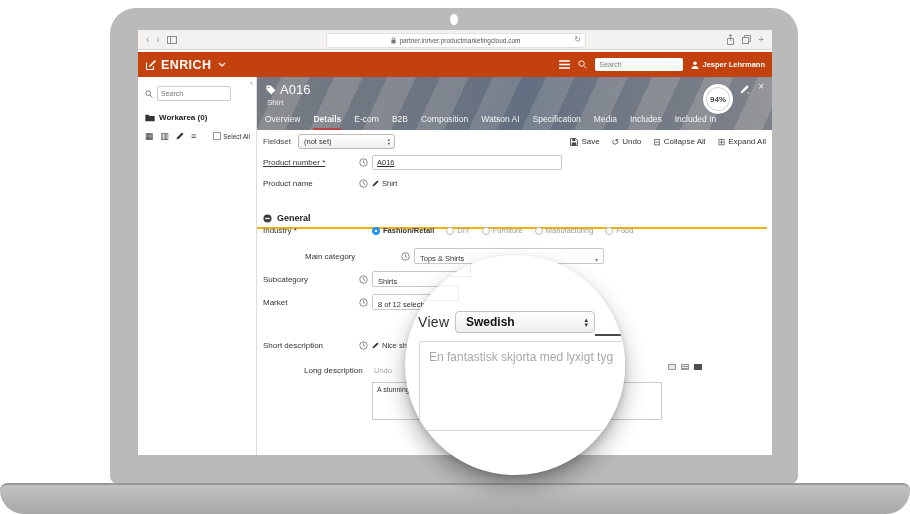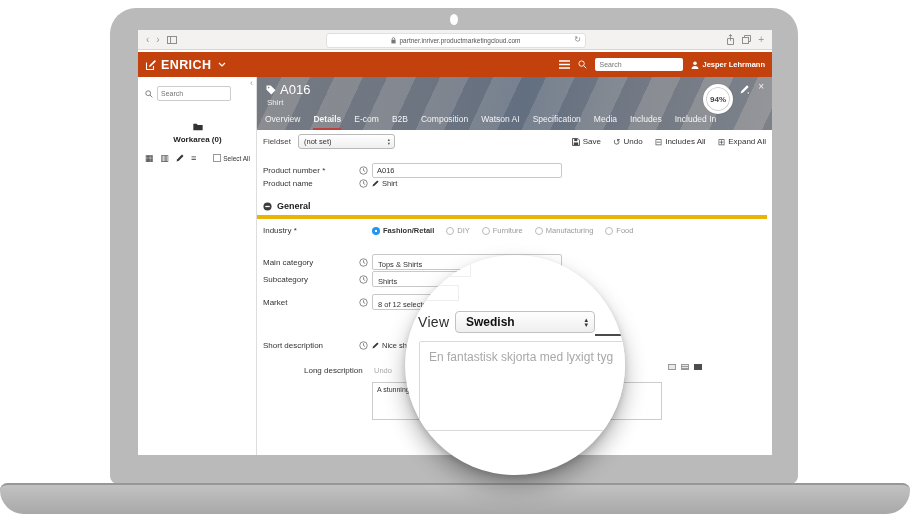--- a/index.html
+++ b/index.html
@@ -26,21 +26,21 @@
   .appbar-search{width:80px;height:13px;border:none;border-radius:2px;font-size:7px;padding:0 4px;background:#fff;color:#333;}
   .user{display:flex;gap:3px;font-size:7.5px;align-items:center;font-weight:bold;}
 
   .workspace{display:flex;height:378px;}
 
   
   .sidebar{width:119px;border-right:1px solid #ddd;position:relative;padding:6px 6px 0 7px;box-sizing:border-box;background:#fff;}
   .collapse{position:absolute;top:1px;right:3px;color:#999;font-size:9px;}
   .s-search{display:flex;align-items:center;gap:4px;margin-top:3px;color:#666;}
   .s-search input{width:66px;height:13px;border:1px solid #ccc;border-radius:2px;font-size:7px;padding:0 3px;color:#333;}
-  .s-work{display:flex;gap:4px;margin-top:22px;font-size:8px;color:#222;align-items:center;font-weight:bold;flex-direction:column;}
+  .s-work{display:flex;gap:4px;margin-top:12px;font-size:8px;color:#222;align-items:center;font-weight:bold;}
   .s-tools{display:flex;align-items:center;margin-top:9px;font-size:9px;color:#333;gap:7px;}
   .s-selectall{margin-left:auto;display:flex;gap:2px;align-items:center;font-size:6.5px;color:#333;}
   .cbx{width:6px;height:6px;border:1px solid #999;background:#fff;}
 
   
   .main{flex:1;position:relative;background:#fff;}
 
   .banner{position:absolute;left:0;top:0;right:0;height:53px;color:#fff;overflow:hidden;
     background:linear-gradient(100deg,#85878b 0%,#7d828a 28%,#6f7a89 52%,#82868d 74%,#8e9094 100%);}
   .banner::before{content:"";position:absolute;inset:0;
@@ -63,21 +63,21 @@
 
   .frow{position:absolute;left:6px;right:6px;display:flex;align-items:center;font-size:8px;color:#333;}
   .frow .lbl{width:96px;flex:none;}
   .frow .hist{width:13px;flex:none;color:#666;display:flex;align-items:center;}
   .text-input{width:180px;height:13px;border:1px solid #c9c9c9;border-radius:2px;font-size:7.5px;padding:0 4px;color:#333;}
   .sel{width:178px;height:14px;border:1px solid #c9c9c9;border-radius:2px;font-size:7.5px;display:flex;align-items:flex-end;padding:0 5px;color:#333;justify-content:space-between;background:#fff;}
   .sel .caret{color:#888;font-size:6px;}
   .pval{display:flex;gap:3px;align-items:center;font-size:7.5px;color:#333;}
   .pval .pi{color:#333;display:flex;}
 
-  .section{position:absolute;left:0;right:5px;display:flex;align-items:center;gap:5px;font-size:9px;font-weight:bold;color:#222;border-bottom:4px solid #eab308;padding:0 0 4px 6px;}
+  .section{position:absolute;left:0;right:5px;display:flex;align-items:center;gap:5px;font-size:9px;font-weight:bold;color:#222;border-bottom:2px solid #eab308;padding:0 0 4px 6px;margin-top:12px;}
 
   .radio-group{display:flex;gap:12px;font-size:7.5px;}
   .radio{display:flex;gap:3px;align-items:center;color:#9a9a9a;}
   .radio.selected{color:#333;font-weight:bold;}
   .rdot{width:8px;height:8px;border:1px solid #bbb;border-radius:50%;background:#fff;box-sizing:border-box;flex:none;}
   .radio.selected .rdot{border:none;background:radial-gradient(circle,#fff 0 1.4px,#2196f3 1.5px);}
 
   .undo-link{color:#aaa;font-size:7.5px;margin-left:8px;}
   .edit-label{font-weight:bold;font-size:8px;color:#222;margin-left:27px;}
   .lang-chip{margin-left:5px;border:1px solid #ccc;border-radius:2px;font-size:7.5px;padding:1px 7px 1px 4px;color:#444;background:#f7f7f7;}
@@ -279,30 +279,30 @@
                   </svg>
               </span>
               <span>Save</span>
             </span>
             <span class="action">
               <span class="g">↺</span>
               <span>Undo</span>
             </span>
             <span class="action">
               <span class="g">⊟</span>
-              <span>Includes All</span>
+              <span>Collapse All</span>
             </span>
             <span class="action">
               <span class="g">⊞</span>
               <span>Expand All</span>
             </span>
           </div>
         </div>
 
-        <div class="frow" style="top:86px;">
+        <div class="frow" style="top:78px;text-decoration:underline;">
           <span class="lbl">Product number *</span>
           <span class="hist">
             <svg width="9" height="9" viewBox="0 0 12 12">
                 <circle cx="6" cy="6" r="5" fill="none" stroke="#666"></circle>
                 <path d="M6 3v3l2.2 1.4" stroke="#666" fill="none"></path>
               </svg>
           </span>
           <input class="text-input" value="A016" style="">
         </div>
 
@@ -354,21 +354,21 @@
               <span class="rdot"></span>
               <span>Manufacturing</span>
             </span>
             <span class="radio">
               <span class="rdot"></span>
               <span>Food</span>
             </span>
           </div>
         </div>
 
-        <div class="frow" style="top:177px;">
+        <div class="frow" style="top:171px;margin-left:42px;">
           <span class="lbl">Main category</span>
           <span class="hist">
             <svg width="9" height="9" viewBox="0 0 12 12">
                 <circle cx="6" cy="6" r="5" fill="none" stroke="#666"></circle>
                 <path d="M6 3v3l2.2 1.4" stroke="#666" fill="none"></path>
               </svg>
           </span>
           <span class="sel">
             <span>Tops &amp; Shirts</span>
             <span class="caret">▾</span>

